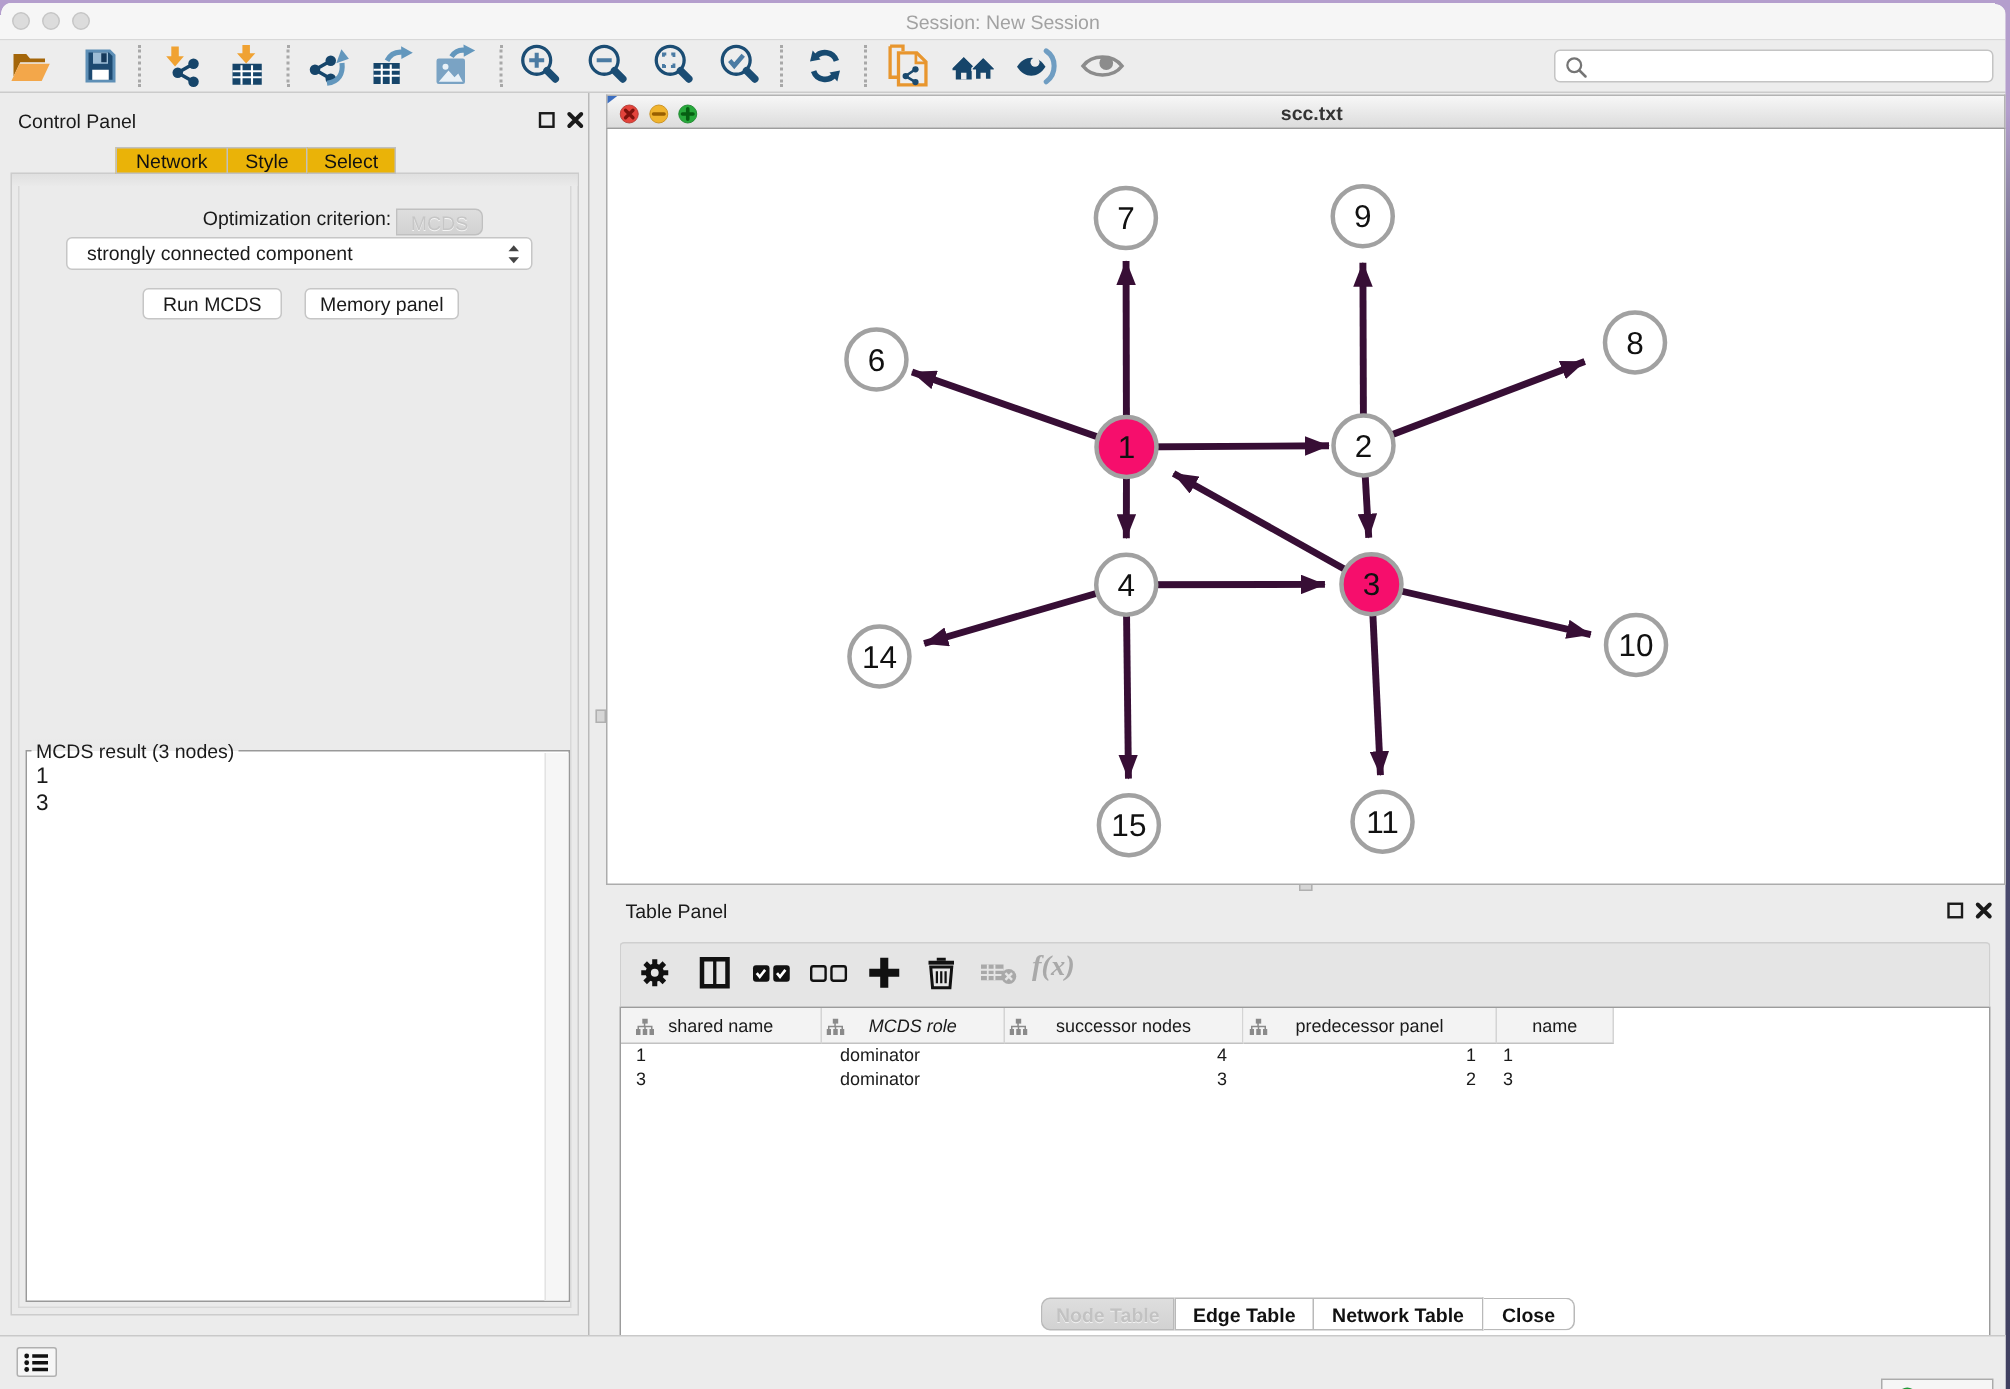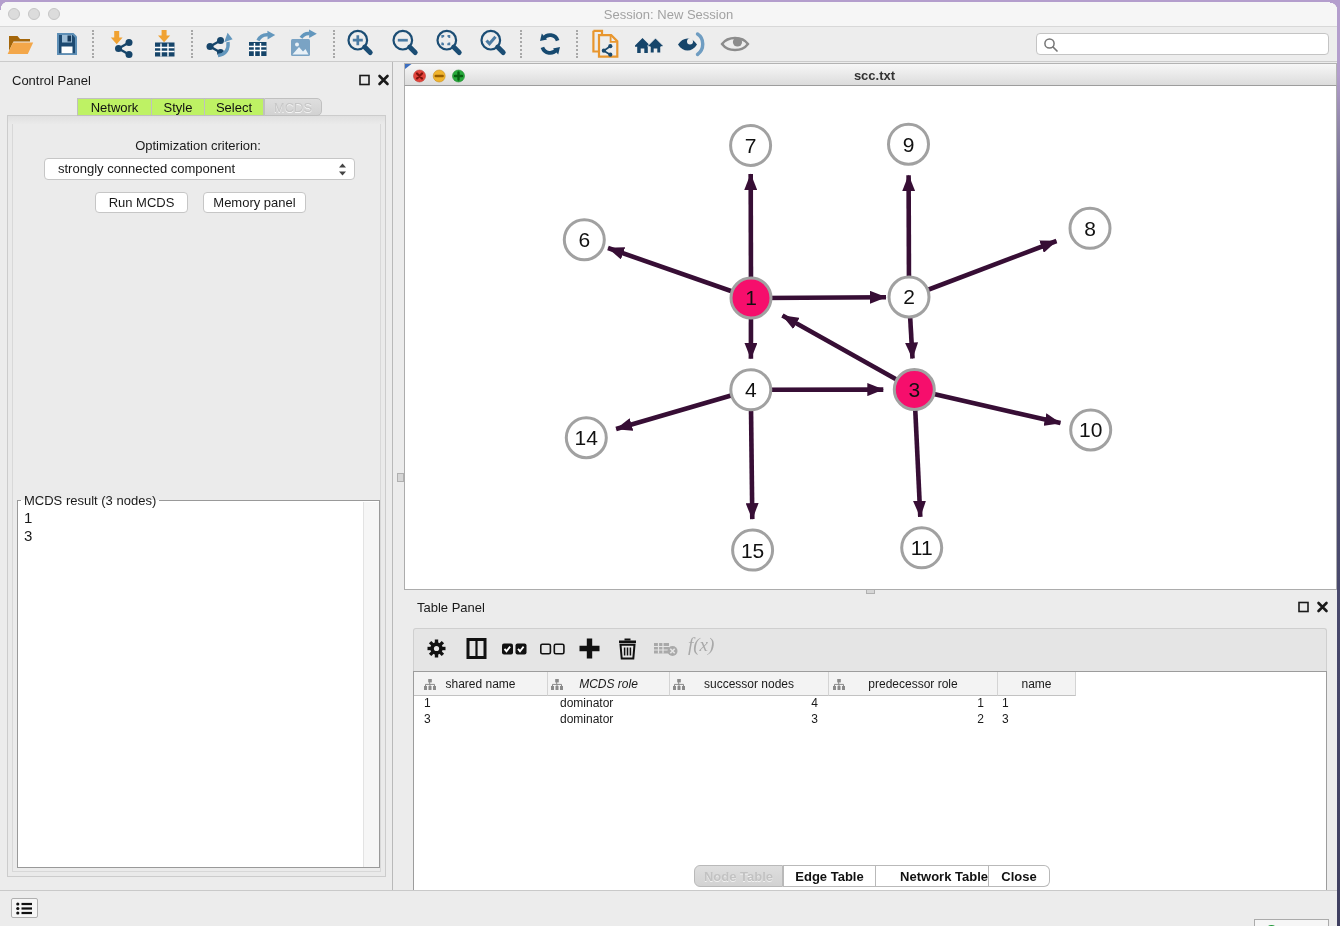--- a/index.html
+++ b/index.html
@@ -21,40 +21,40 @@
 #title-text { left:0; top:7px; width:1337px; text-align:center; font-size:13px; color:#a2a2a2; }
 
 #toolbar { left:0; top:27px; width:1337px; height:35px; background:#ededed; border-bottom:1px solid #cbcbcb; }
 .tsep { position:absolute; top:3px; height:28px; width:0; border-left:2px dotted #a8a8a8; }
 #searchbox { left:1036px; top:6px; width:293px; height:22px; background:#fff; border:1px solid #c4c4c4; border-radius:4px; }
 
 #cp-title { left:12px; top:73px; font-size:13px; color:#1a1a1a; }
 #cp-box { left:7px; top:115px; width:379px; height:762px; background:#eaeaea; border:1px solid #cccccc; }
 #cp-inner { left:12px; top:121px; width:369px; height:751px; background:#ebebeb; border:1px solid #d8d8d8; }
 
-.cptab { position:absolute; top:98px; height:18px; font-size:13px; color:#111; text-align:center; line-height:17px; background:#bef264; border:1px solid #c0c0c0; }
-#tab-mcds { background:linear-gradient(#dedede,#d2d2d2); color:#c6c6c6; text-shadow:0 1px 0 #f5f5f5; border-radius:0 5px 5px 0; }
+.cptab { position:absolute; top:98px; height:18px; font-size:13px; color:#111; text-align:center; line-height:17px; background:#eab308; border:1px solid #c0c0c0; }
+#tab-mcds { background:linear-gradient(#dedede,#d2d2d2); color:#c6c6c6; text-shadow:0 1px 0 #f5f5f5; border-radius:0 5px 5px 0;margin-top:41px; }
 #opt-label { left:8px; top:138px; width:380px; text-align:center; font-size:13px; color:#1a1a1a; }
 #opt-select { left:44px; top:158px; width:311px; height:22px; background:#fff; border:1px solid #c6c6c6; border-radius:4px; font-size:13px; color:#1a1a1a; line-height:20px; padding-left:13px; }
 .btn { position:absolute; height:21px; background:#fff; border:1px solid #c6c6c6; border-radius:4px; font-size:13px; color:#1a1a1a; text-align:center; line-height:19px; }
 
 #mcds-box { left:17px; top:500px; width:363px; height:368px; background:#fff; border:1px solid #999; }
 #mcds-legend { left:21px; top:493px; font-size:13px; color:#1a1a1a; background:linear-gradient(#eaeaea 0 7.5px, #ffffff 7.5px); padding:0 3px; height:16px; }
 #mcds-scroll { left:345px; top:1px; width:16px; height:365px; background:#f6f6f6; border-left:1px solid #e3e3e3; }
 
 #split-v-l { left:392px; top:62px; width:1px; height:831px; background:#b9b9b9; }
 #split-knob-v { left:397px; top:473px; width:7px; height:9px; background:#d6d6d6; border:1px solid #b0b0b0; }
 #split-knob-h { left:866px; top:587px; width:9px; height:7px; background:#d6d6d6; border:1px solid #b0b0b0; }
 
 #net-title { left:404px; top:63px; width:933px; height:23px; background:linear-gradient(#f7f7f7,#dcdcdc); border:1px solid #b3b3b3; border-bottom:1px solid #9d9d9d; }
 #net-title-text { left:404px; top:68px; width:933px; text-align:center; font-size:13px; font-weight:700; color:#333; }
 #net-canvas { left:404px; top:86px; width:933px; height:504px; background:#fff; border-left:1px solid #acacac; border-right:1px solid #acacac; border-bottom:1px solid #acacac; }
 
 #tp-title { left:417px; top:600px; font-size:13px; color:#1a1a1a; }
-#tp-toolbar { left:413px; top:628px; width:914px; height:43px; background:#e5e5e5; border:1px solid #cfcfcf; border-bottom:none; border-radius:3px 3px 0 0; }
+#tp-toolbar { left:413px; top:628px; width:914px; height:43px; background:#e5e5e5; border:1px solid #cfcfcf; border-bottom:none; border-radius:3px 3px 0 0;font-weight:bold; }
 #tp-table { left:413px; top:671px; width:914px; height:228px; background:#fff; border:1px solid #9c9c9c; }
 .th-cell { position:absolute; top:0; height:24px; background:#f3f3f3; border-right:1px solid #d4d4d4; border-bottom:1px solid #c2c2c2; font-size:12px; color:#1a1a1a; text-align:center; line-height:24px; }
 .td { position:absolute; font-size:12px; color:#1a1a1a; height:16px; line-height:16px; }
 
 .btab { position:absolute; top:865px; height:22px; background:#fff; border:1px solid #b9b9b9; font-size:13px; font-weight:700; color:#111; text-align:center; line-height:21px; }
 
 #statusbar { left:0; top:890px; width:1337px; height:36px; background:#ececec; border-top:1px solid #c9c9c9; }
 #mem-btn { left:1254px; top:919px; width:75px; height:24px; background:#f6f6f6; border:1px solid #ababab; font-size:12px; color:#1a1a1a; }
 #list-btn { left:11px; top:898px; width:27px; height:20px; background:#f6f6f6; border:1px solid #b0b0b0; border-radius:2px; }
 </style>
@@ -323,21 +323,21 @@
  <path d="M1,10.5 H16 M1,14 H16 M5.5,7 V17.5 M10,7 V17.5" stroke="#e5e5e5" stroke-width="1.2"></path>
  <circle cx="19.5" cy="15" r="5" fill="#a9a9a9"></circle>
  <path d="M17.3,12.8 l4.4,4.4 M21.7,12.8 l-4.4,4.4" stroke="#e5e5e5" stroke-width="1.6"></path>
 </svg>
 <div style="position:absolute; left:274px; top:5px; font-family:'Liberation Serif',serif; font-style:italic; font-size:19px; color:#a9a9a9;">f(x)</div>
   </div>
 <div class="abs" id="tp-table">
   <div class="th-cell" style="left:0px; width:134px;">shared name</div>
   <div class="th-cell" style="left:134px; width:122px;font-style:italic;">MCDS role</div>
   <div class="th-cell" style="left:256px; width:159px;">successor nodes</div>
-  <div class="th-cell" style="left:415px; width:169px;">predecessor role</div>
+  <div class="th-cell" style="left:415px; width:169px;">predecessor panel</div>
   <div class="th-cell" style="left:584px; width:78px;">name</div>
   <svg class="abs" style="left:10px; top:7px;" width="12" height="11" viewBox="0 0 12 11">
       <g fill="#8a8a8a">
         <rect x="4.2" y="0" width="3.6" height="3.4"></rect>
         <rect x="0" y="7" width="3" height="4"></rect>
         <rect x="4.5" y="7" width="3" height="4"></rect>
         <rect x="9" y="7" width="3" height="4"></rect>
         <path d="M5.7,3 L5.7,5.4 M1.5,7.4 L1.5,5.4 L10.5,5.4 L10.5,7.4 M6,5.4 L6,7.4" stroke="#8a8a8a" stroke-width="1" fill="none"></path>
       </g>
     </svg>
@@ -374,21 +374,21 @@
   <div class="td" style="left:146px; top:39px;">dominator</div>
   <div class="td" style="left:336px; top:23px; width:68px; text-align:right;">4</div>
   <div class="td" style="left:336px; top:39px; width:68px; text-align:right;">3</div>
   <div class="td" style="left:505px; top:23px; width:65px; text-align:right;">1</div>
   <div class="td" style="left:505px; top:39px; width:65px; text-align:right;">2</div>
   <div class="td" style="left:588px; top:23px;">1</div>
   <div class="td" style="left:588px; top:39px;">3</div>
 </div>
 <div class="btab" id="btab-node" style="left:694px; width:89px; border-radius:6px 0 0 6px; background:linear-gradient(#dedede,#d2d2d2); color:#c2c2c2; text-shadow:0 1px 0 #f2f2f2;">Node Table</div>
 <div class="btab" style="left:783px; width:93px;">Edge Table</div>
-<div class="btab" style="left:876px; width:113px; border-left:none;text-align:right;">Network Table</div>
+<div class="btab" style="left:876px; width:113px; border-left:none;">Network Table</div>
 <div class="btab" style="left:989px; width:61px; border-left:none; border-radius:0 6px 6px 0;">Close</div>
 
 <div class="abs" id="statusbar"></div>
 <div class="abs" id="list-btn">
     <svg style="position:absolute; left:4px; top:3px;" width="17" height="13" viewBox="0 0 17 13">
  <g fill="#111">
         <circle cx="1.8" cy="2" r="1.6"></circle>
         <circle cx="1.8" cy="6.5" r="1.6"></circle>
         <circle cx="1.8" cy="11" r="1.6"></circle>
       </g>

